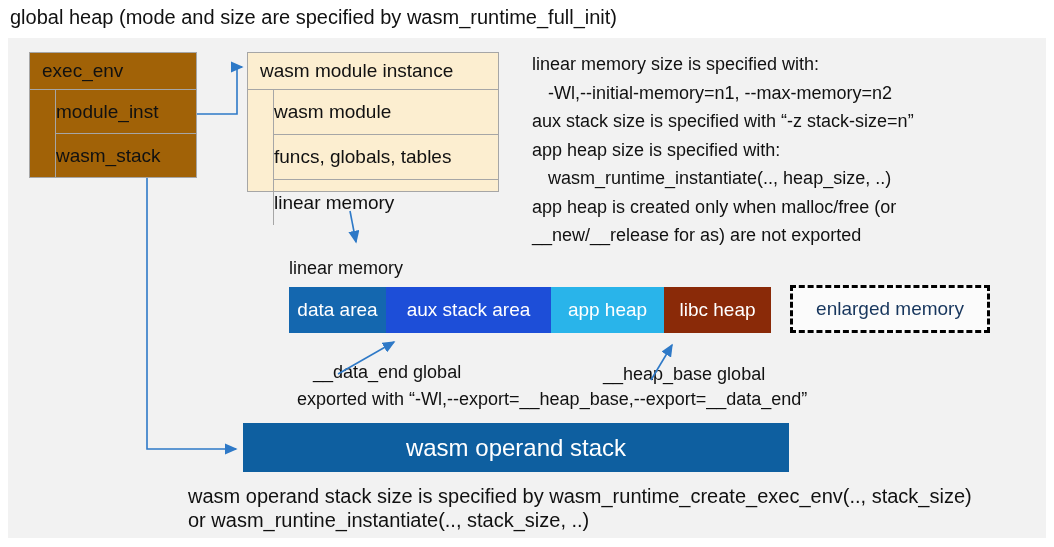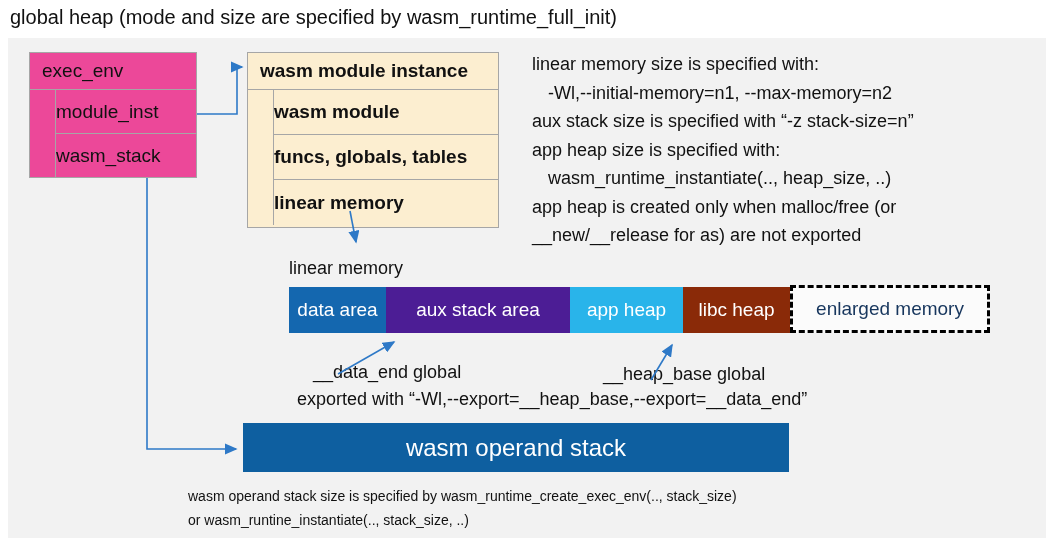--- a/index.html
+++ b/index.html
@@ -15,21 +15,21 @@
   
   .box { position:absolute; border:1px solid #a6a6a6; font-size:19px; }
   .box-header { height:37px; display:flex; align-items:center; padding-left:12px;
                 border-bottom:1px solid #a6a6a6; }
   .box-row { margin-left:25px; border-left:1px solid #a6a6a6;
              border-bottom:1px solid #a6a6a6; display:flex; align-items:center;
              }
   .box-row:last-child { border-bottom:none; }
   .exec-env  { left:29px;  top:52px; width:168px; height:126px; background:#fbd6c2; }
   .exec-env  .box-row { height:44px; }
-  .instance  { left:247px; top:52px; width:252px; height:176px; background:#fceed0;font-weight:bold; }
+  .instance  { left:247px; top:52px; width:252px; height:140px; background:#fceed0; }
   .instance  .box-row { height:45px; }
 
   
   .notes { left:532px; top:50px; font-size:18px; line-height:28.5px; white-space:nowrap; }
   .notes .indent { padding-left:16px; }
 
   
   .lm-label { left:289px; top:258px; font-size:18px; }
   .lm-bar { left:289px; top:287px; height:46px; display:flex; }
   .seg { height:46px; display:flex; align-items:center; justify-content:center;
@@ -41,33 +41,33 @@
 
   .ann { font-size:18px; white-space:nowrap; }
   .ann-dataend  { left:313px; top:362px; }
   .ann-heapbase { left:603px; top:364px; }
   .ann-export   { left:297px; top:389px; }
 
   
   .op-stack { left:243px; top:423px; width:546px; height:49px; background:#0e5fa0;
               color:#fff; display:flex; align-items:center; justify-content:center;
               font-size:24px; }
-  .bottom-note { left:188px; top:484px; font-size:14px; line-height:24px; white-space:nowrap; }
+  .bottom-note { left:188px; top:484px; font-size:20px; line-height:24px; white-space:nowrap; }
 
   svg.overlay { position:absolute; left:0; top:0; width:1054px; height:547px;
                 pointer-events:none; }
 </style>
 </head>
 <body>
 
 <div class="abs title">global heap (mode and size are specified by wasm_runtime_full_init)</div>
 
 <div class="abs panel" style="background-color: rgb(242, 242, 242);"></div>
 
-<div class="box exec-env" style="background-color: #ec4899;">
+<div class="box exec-env" style="background-color: #a16207;">
   <div class="box-header">exec_env</div>
   <div class="box-row">module_inst</div>
   <div class="box-row">wasm_stack</div>
 </div>
 
 <div class="box instance" style="background-color: rgb(252, 238, 208);">
   <div class="box-header">wasm module instance</div>
   <div class="box-row">wasm module</div>
   <div class="box-row">funcs, globals, tables</div>
   <div class="box-row">linear memory</div>
@@ -80,21 +80,21 @@
   <div>app heap size is specified with:</div>
   <div class="indent">wasm_runtime_instantiate(.., heap_size, ..)</div>
   <div>app heap is created only when malloc/free (or</div>
   <div>__new/__release for as) are not exported</div>
 </div>
 
 <div class="abs lm-label">linear memory</div>
 
 <div class="abs lm-bar">
   <div class="seg" style="width: 97px; background-color: rgb(20, 103, 175);">data area</div>
-  <div class="seg" style="width: 184px; background-color: #4c1d95;">aux stack area</div>
+  <div class="seg" style="width: 165px; background-color: #1d4ed8;">aux stack area</div>
   <div class="seg" style="width: 113px; background-color: rgb(41, 180, 234);">app heap</div>
   <div class="seg" style="width: 107px; background-color: rgb(138, 42, 8);">libc heap</div>
 </div>
 
 <div class="abs enlarged" style="color: rgb(23, 54, 93);">enlarged memory</div>
 
 <div class="abs ann ann-dataend">__data_end global</div>
 <div class="abs ann ann-heapbase">__heap_base global</div>
 <div class="abs ann ann-export">exported with “-Wl,--export=__heap_base,--export=__data_end”</div>
 

